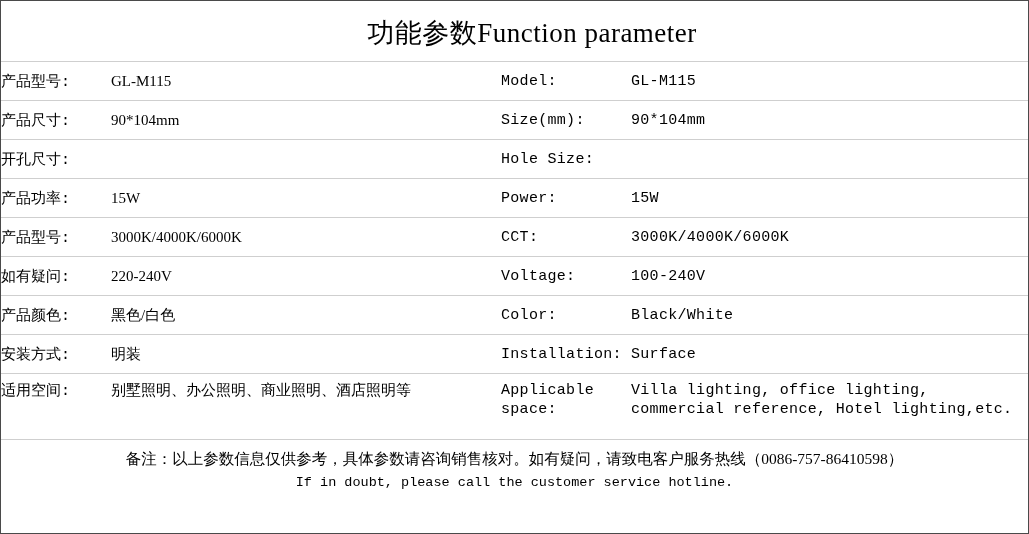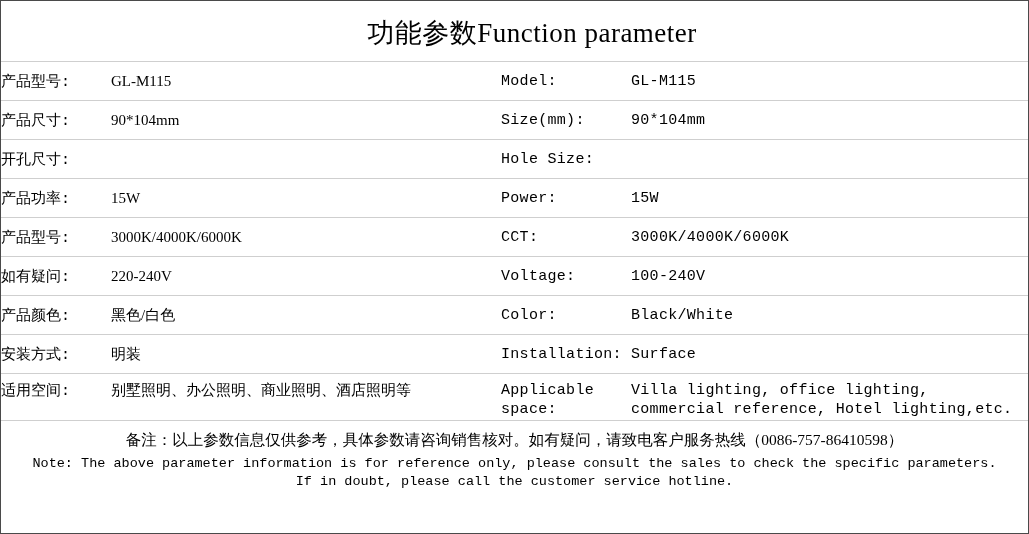--- a/index.html
+++ b/index.html
@@ -93,20 +93,21 @@
     padding-top: 7px;
   }
   .note-cn {
     text-align: center;
     font-family: "Liberation Serif", serif;
     font-size: 15.5px;
     border-top: 1px solid #cfcfcf;
     padding-top: 9px;
     padding-bottom: 4px;
     white-space: nowrap;
+    margin-top: 19px;
   }
   .note-en {
     text-align: center;
     font-family: "Liberation Mono", monospace;
     font-size: 13.5px;
     line-height: 1.35;
     padding: 0 14px 6px 14px;
   }
   .note-en .line2 {
     display: block;
@@ -173,17 +174,16 @@
         <td class="cn-label">适用空间:</td>
         <td class="cn-value">别墅照明、办公照明、商业照明、酒店照明等</td>
         <td class="en-label">Applicable space:</td>
         <td class="en-value">Villa lighting, office lighting, commercial reference, Hotel lighting,etc.</td>
       </tr>
     </tbody>
   </table>
 
   <div class="note-cn">备注：以上参数信息仅供参考，具体参数请咨询销售核对。如有疑问，请致电客户服务热线（0086-757-86410598）</div>
   <div class="note-en">
-    <span>Note: The above parameter information is for reference only, please consult the sales to check the specific parameters.</span>
     <span class="line2">If in doubt, please call the customer service hotline.</span>
   </div>
 
 </div>
 
 </body></html>

